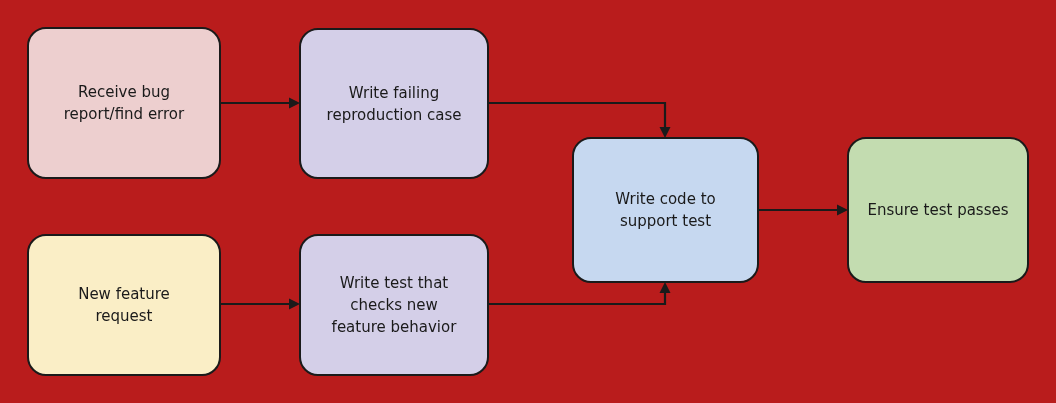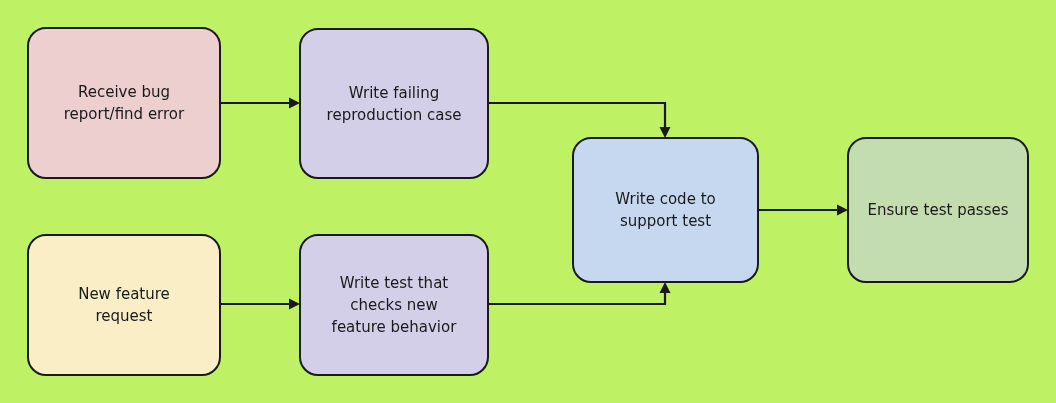--- a/index.html
+++ b/index.html
@@ -10,21 +10,21 @@
   body {
     width: 1056px;
     height: 403px;
     font-family: "DejaVu Sans", sans-serif;
     overflow: hidden;
   }
   #flowchart-root {
     position: relative;
     width: 1056px;
     height: 403px;
-    background: #bef264;
+    background: #b91c1c;
     text-decoration: underline;
   }
   svg.diagram {
     display: block;
     width: 1056px;
     height: 403px;
   }
   .node-shape {
     stroke: #1a1a1a;
     stroke-width: 2;

